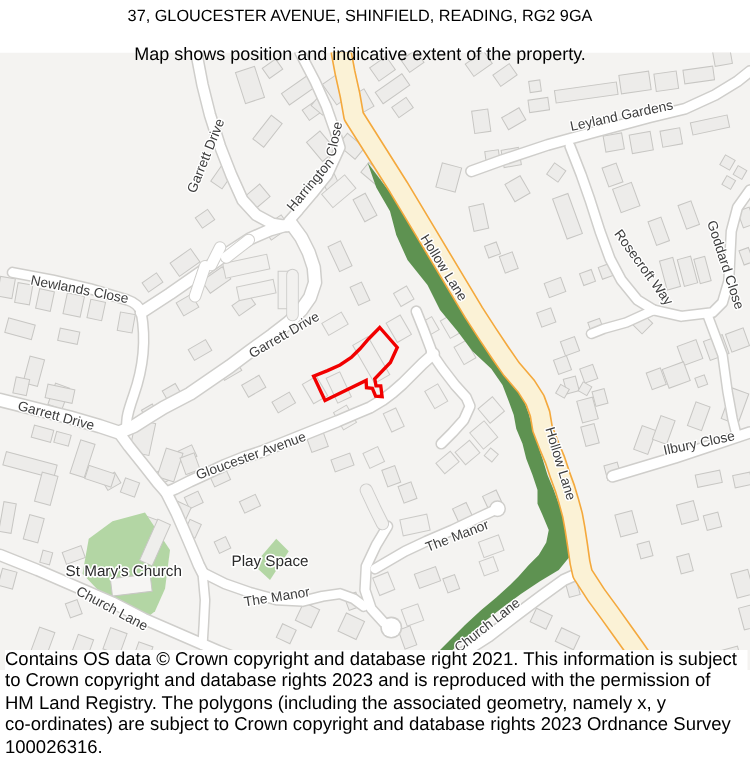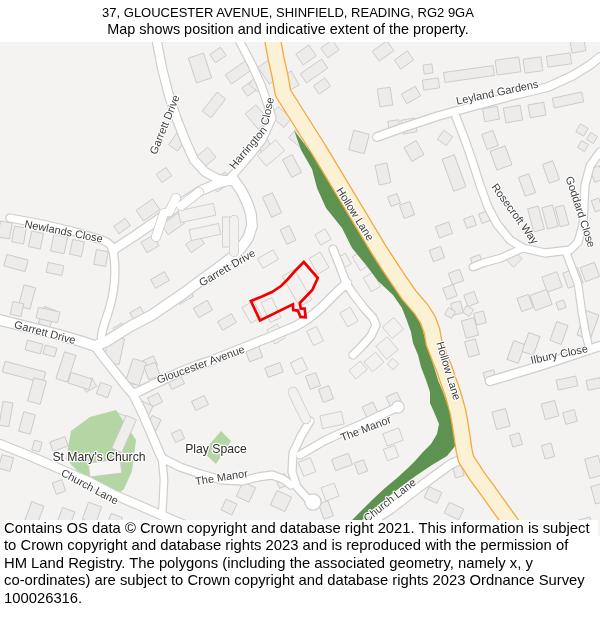--- a/index.html
+++ b/index.html
@@ -1,19 +1,19 @@
 <!DOCTYPE html>
 <html><head>
 <meta charset="utf-8">
 <style>
   html,body{margin:0;padding:0;background:#fff;}
   body{width:600px;height:625px;position:relative;font-family:"Liberation Sans", sans-serif;overflow:hidden;}
   #title{position:absolute;top:0;left:0;width:576px;text-align:center;color:#000;z-index:5;}
   #title .l1{font-size:13px;margin-top:5px;}
-  #title .l2{font-size:14.4px;margin-top:1px;}
+  #title .l2{font-size:14.4px;margin-top:16px;}
   #footer{position:absolute;top:520px;left:4px;width:594px;font-size:14.8px;line-height:17.45px;color:#000;z-index:5;background:#fff;height:86px;}
   svg{position:absolute;top:0;left:0;}
   text{font-family:"Liberation Sans", sans-serif;}
   .rd{fill:none;stroke-linecap:round;stroke-linejoin:round;}
   .lbl{fill:#3d3d3d;font-size:11px;paint-order:stroke;stroke:#ffffff;stroke-width:2.2px;stroke-linejoin:round;text-anchor:middle;}
   .poi{fill:#2b2b2b;font-size:12.2px;paint-order:stroke;stroke:#ffffff;stroke-width:2.6px;stroke-linejoin:round;text-anchor:middle;}
   .bld{fill:#edecea;stroke:#c7c6c3;stroke-width:0.8;}
   .bldl{fill:#f2f1ef;stroke:#cbcac7;stroke-width:0.8;}
   .drv{fill:none;stroke-linecap:round;}
 </style>

